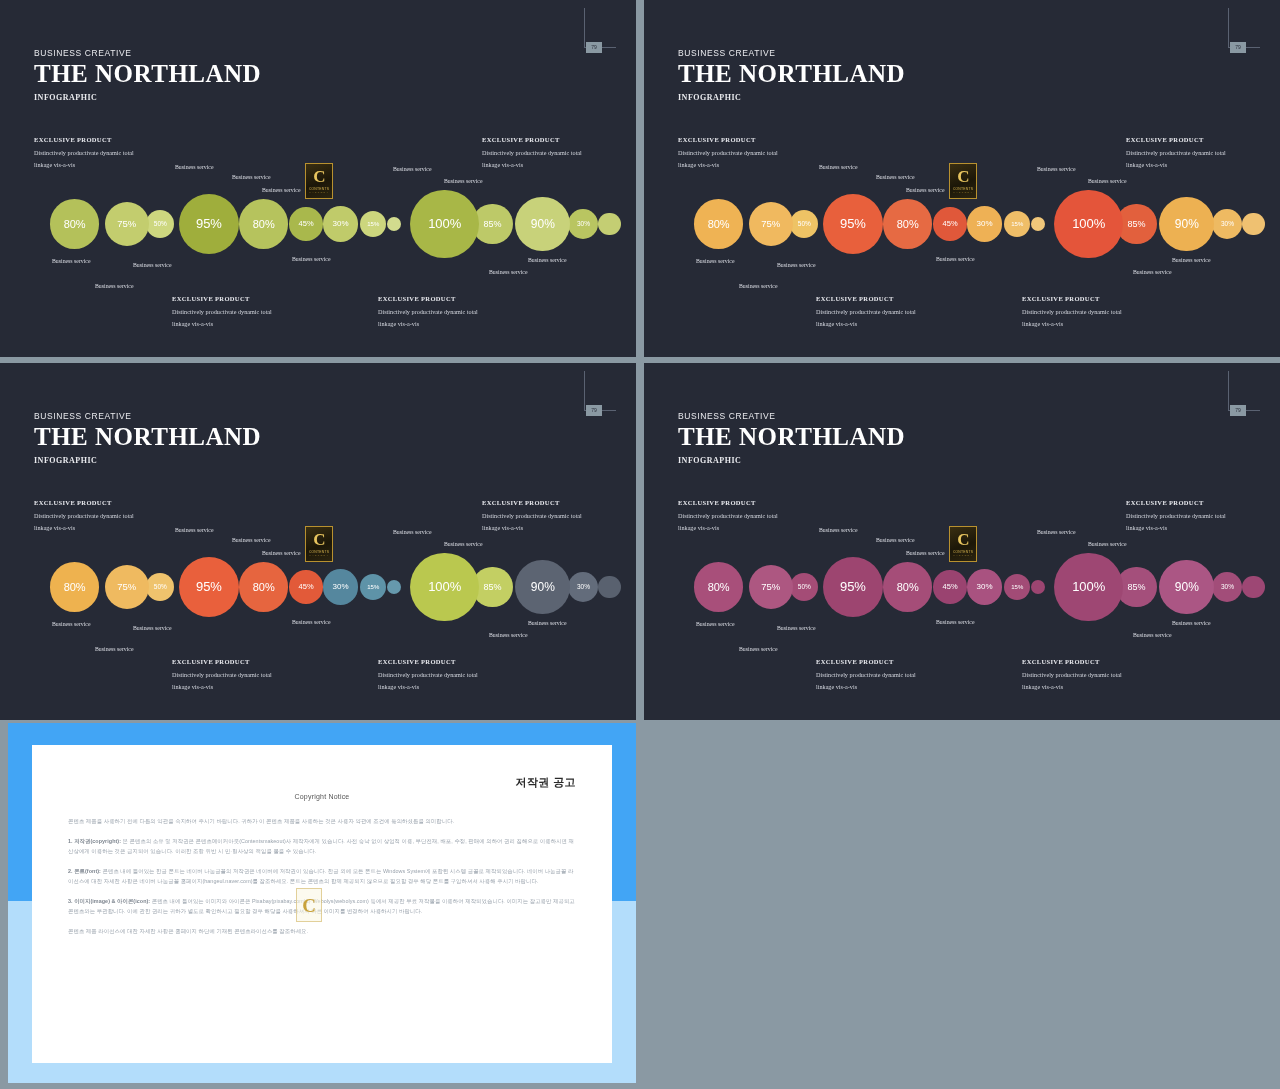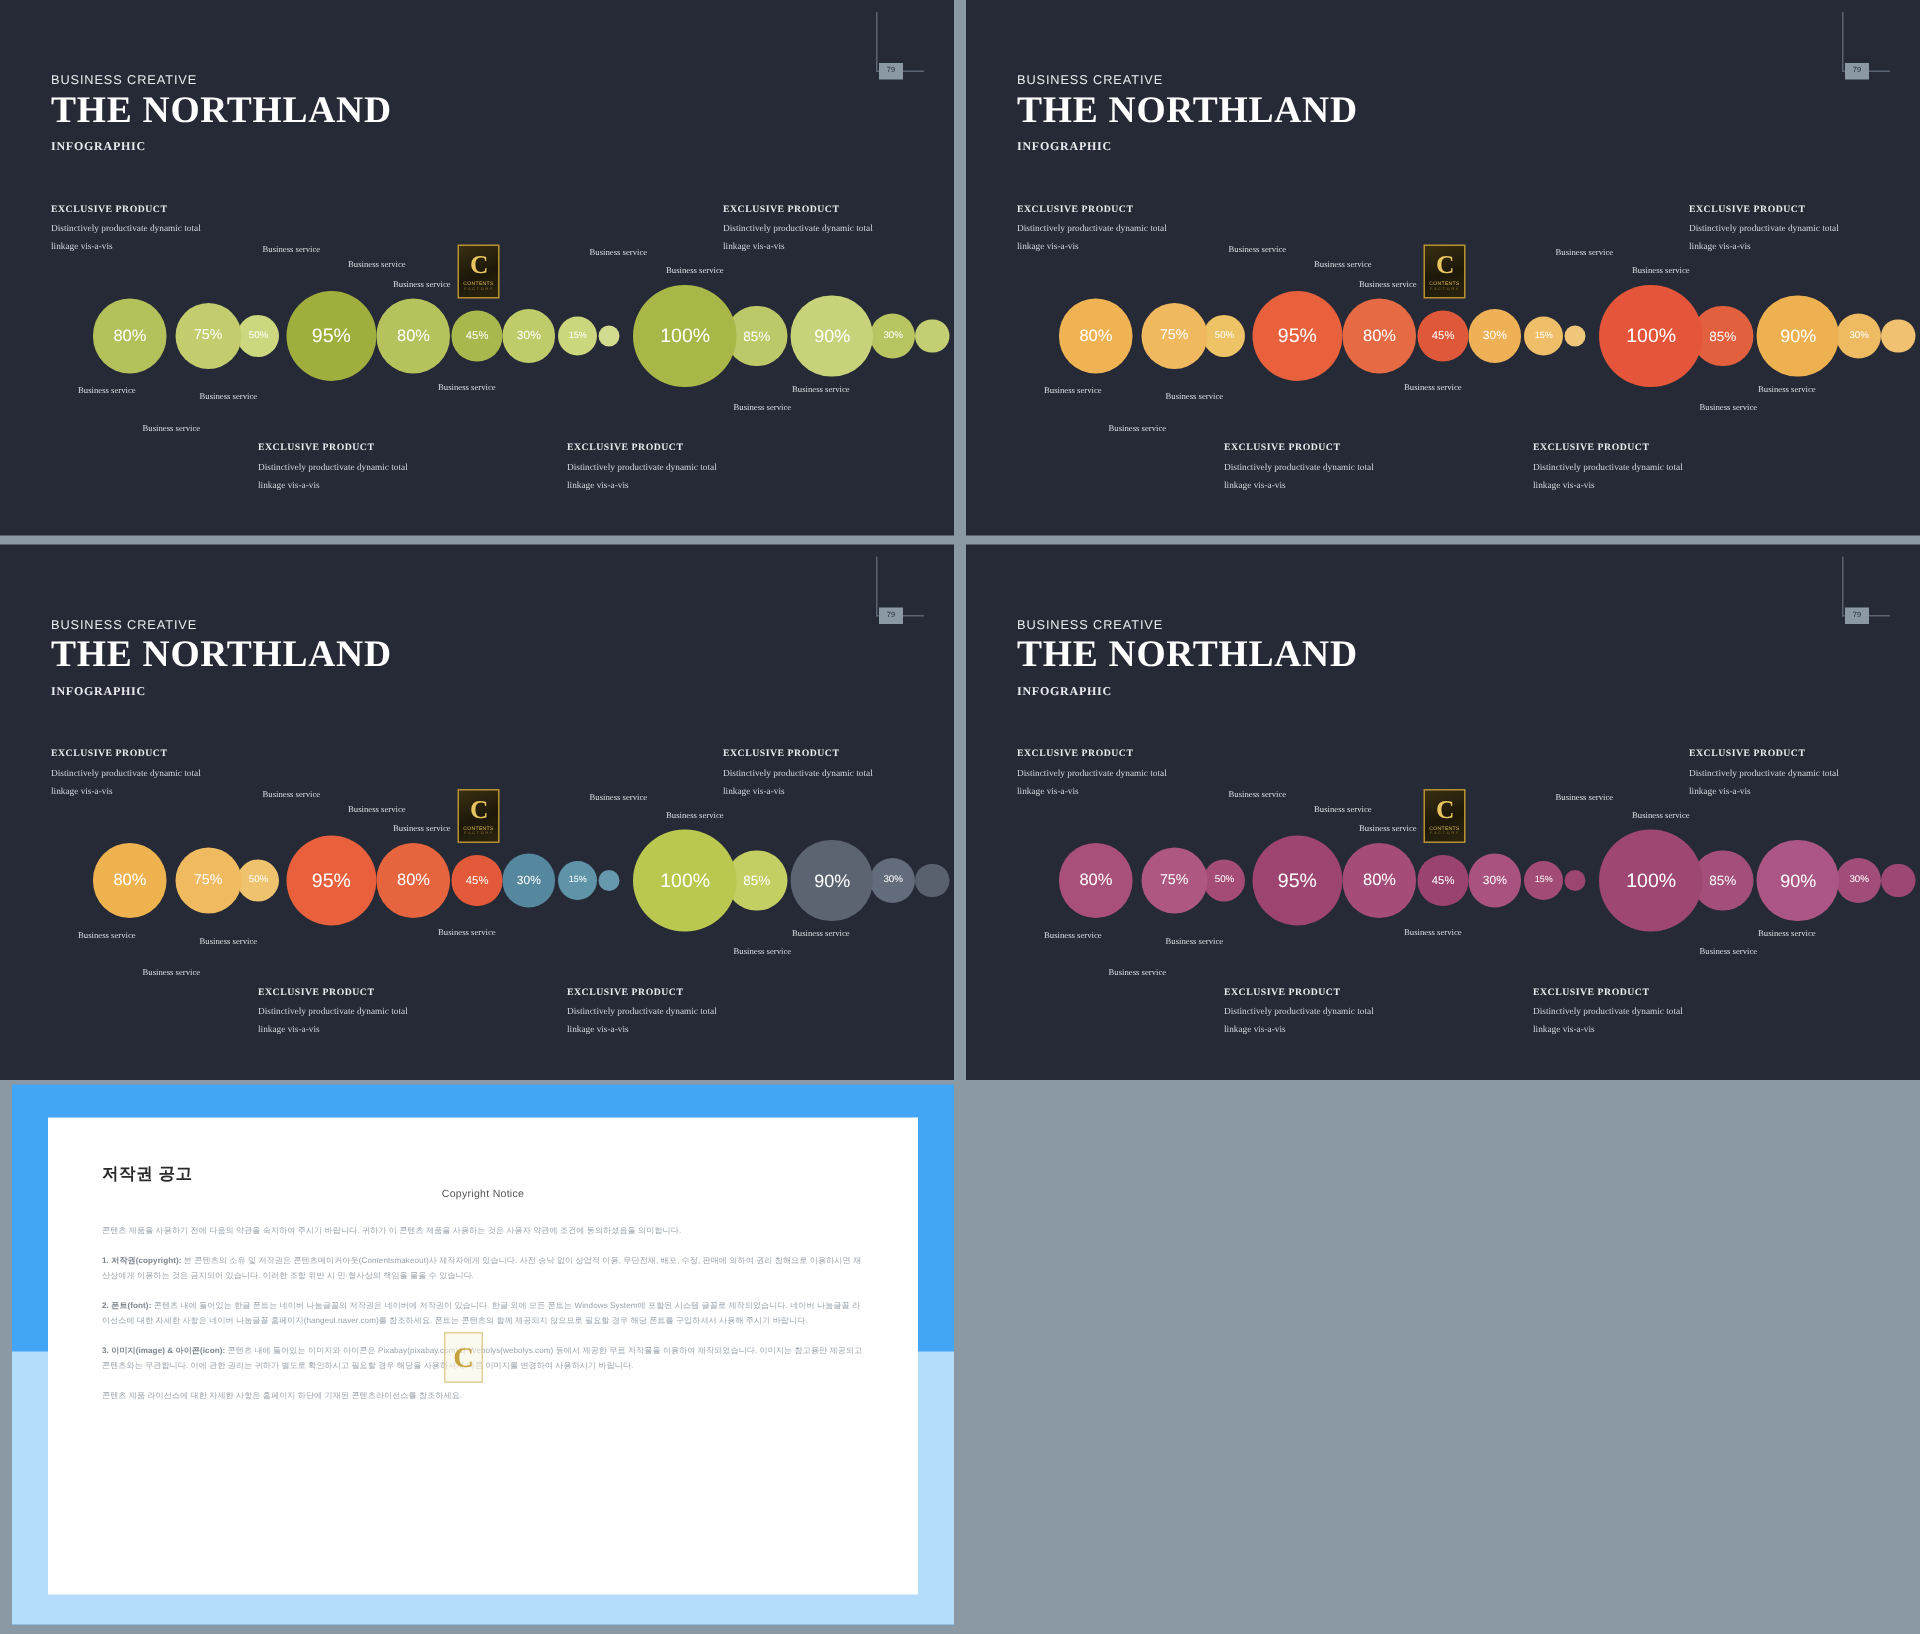--- a/index.html
+++ b/index.html
@@ -111,21 +111,21 @@
     position: absolute;
     font-family: "Liberation Serif", serif;
     font-size: 5.8px;
     color: #dcdee5;
     white-space: nowrap;
   }
 
   
   .bubbles {
     position: absolute;
-    left: 16px;
+    left: 4px;
     top: 0;
     width: 760px;
     height: 357px;
     pointer-events: none;
   }
   .bub {
     position: absolute;
     border-radius: 50%;
     display: flex;
     align-items: center;
@@ -191,21 +191,21 @@
   .cr-paper {
     position: absolute;
     left: 24px;
     top: 22px;
     width: 580px;
     height: 318px;
     background: #ffffff;
     padding: 30px 36px 0 36px;
   }
   .cr-title {
-    text-align: left;
+    text-align: right;
     font-size: 11px;
     font-weight: 700;
     color: #2a2a2a;
     letter-spacing: .4px;
   }
   .cr-subtitle {
     text-align: center;
     font-size: 7px;
     color: #555;
     margin-top: 3px;

